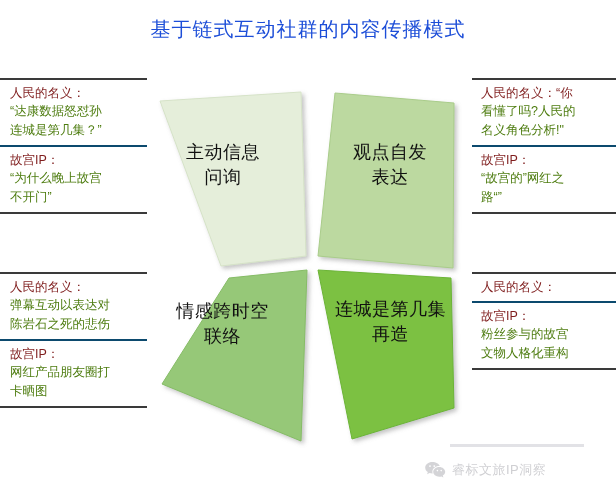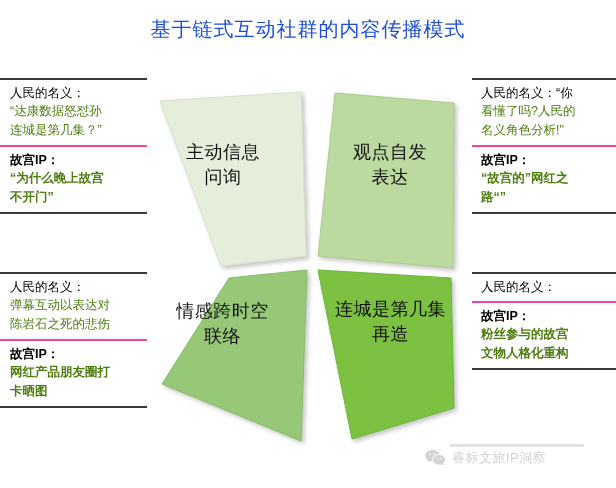--- a/index.html
+++ b/index.html
@@ -56,47 +56,46 @@
   .anno-group {
     position: absolute;
     border-top: 2px solid #3a3a3a;
     border-bottom: 2px solid #3a3a3a;
     background: transparent;
   }
   .anno-cell {
     padding: 4px 8px 5px 10px;
   }
   .anno-cell + .anno-cell {
-    border-top: 2px solid #ec4899;
-    font-weight: bold;
+    border-top: 2px solid #0c4a6e;
   }
   .anno-title {
     font-size: 12.5px;
     line-height: 18px;
-    color: #000000;
+    color: #7f1d1d;
   }
   .anno-body {
     font-size: 12.5px;
     line-height: 19px;
     color: #4d7c0f;
     white-space: pre-line;
   }
 
   #anno-left-top     { left: 0px;   top: 78px;  width: 147px; }
   #anno-left-bottom  { left: 0px;   top: 272px; width: 147px; }
   #anno-right-top    { left: 472px; top: 78px;  width: 144px; }
   #anno-right-bottom { left: 472px; top: 272px; width: 144px; }
 
   #anno-right-top .anno-cell,
   #anno-right-bottom .anno-cell { padding-left: 9px; padding-right: 4px; }
 
   
   #watermark {
     position: absolute;
-    left: 424px; top: 449px;
+    left: 424px; top: 461px;
     display: flex;
     align-items: center;
     gap: 6px;
     opacity: 0.42;
     justify-content: flex-end;
   }
   #watermark .wm-text {
     font-size: 13px;
     line-height: 18px;
     color: #8e8e96;

